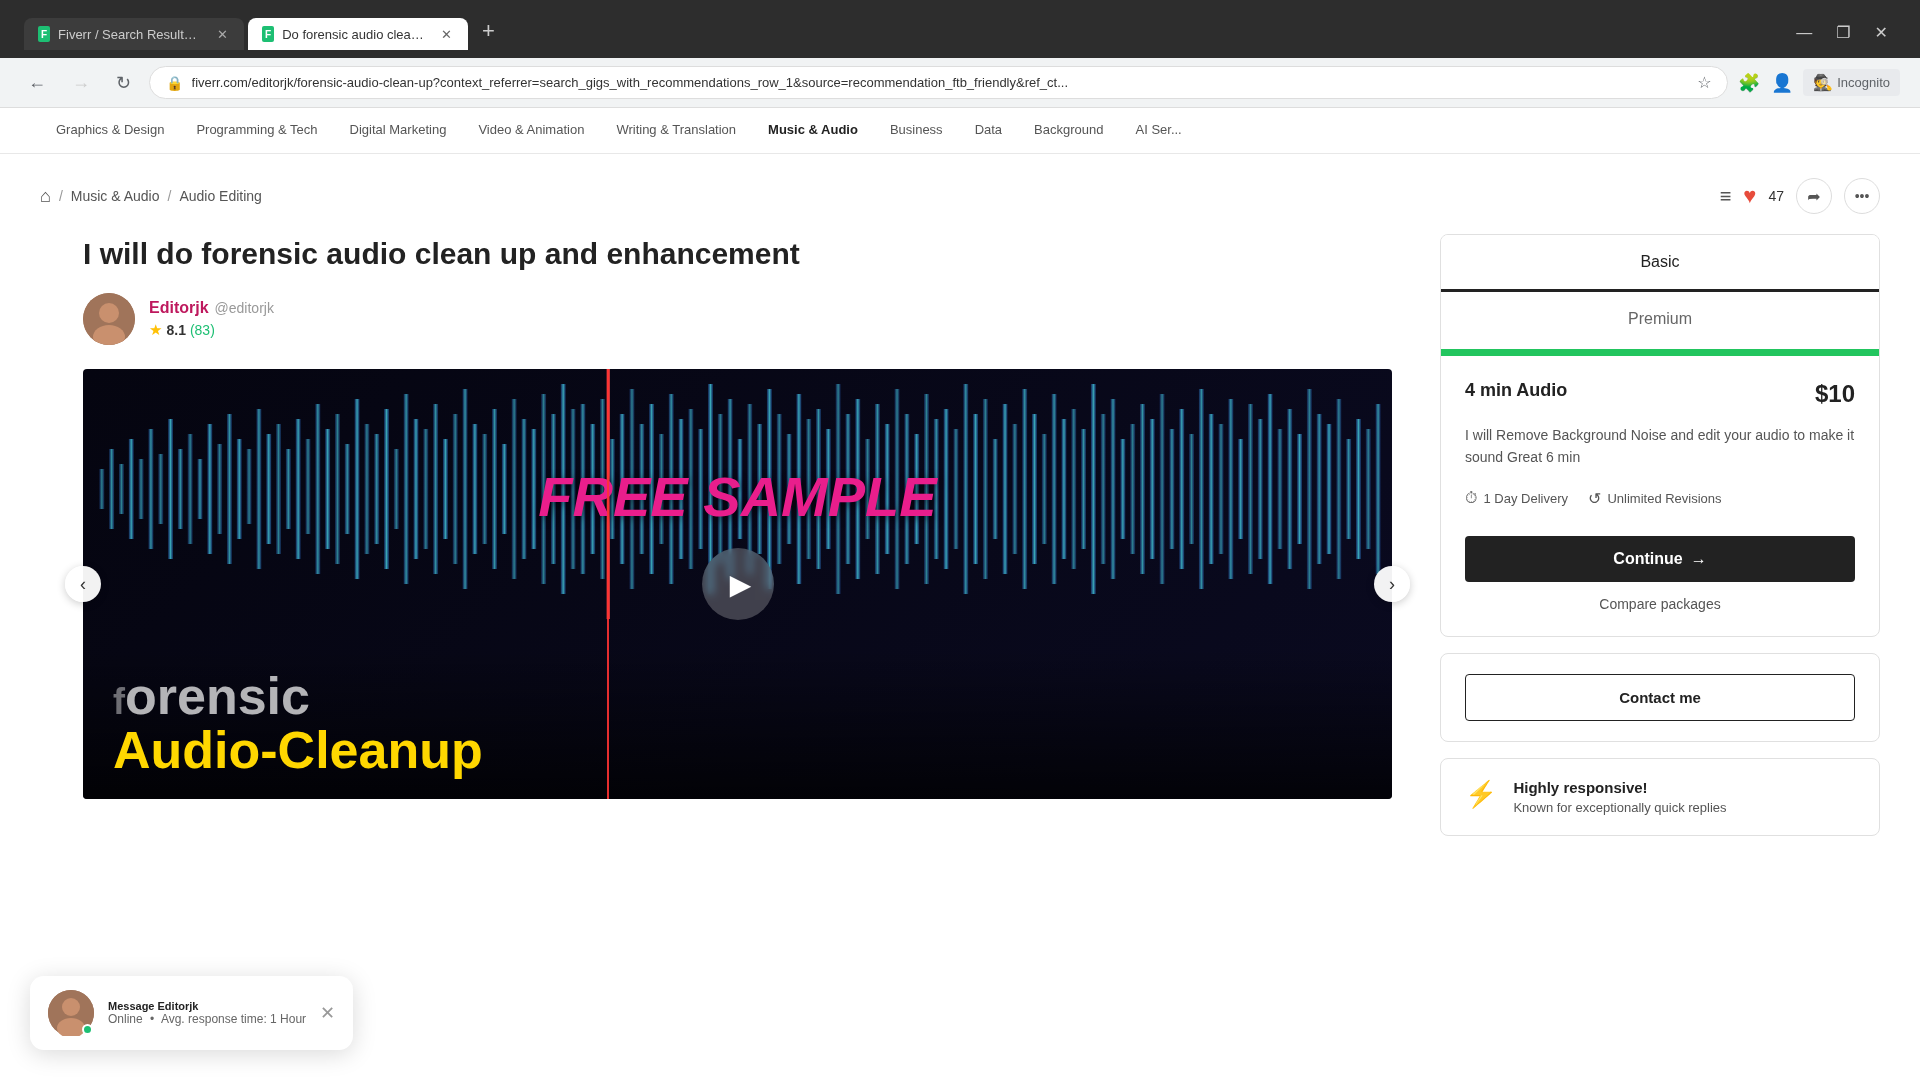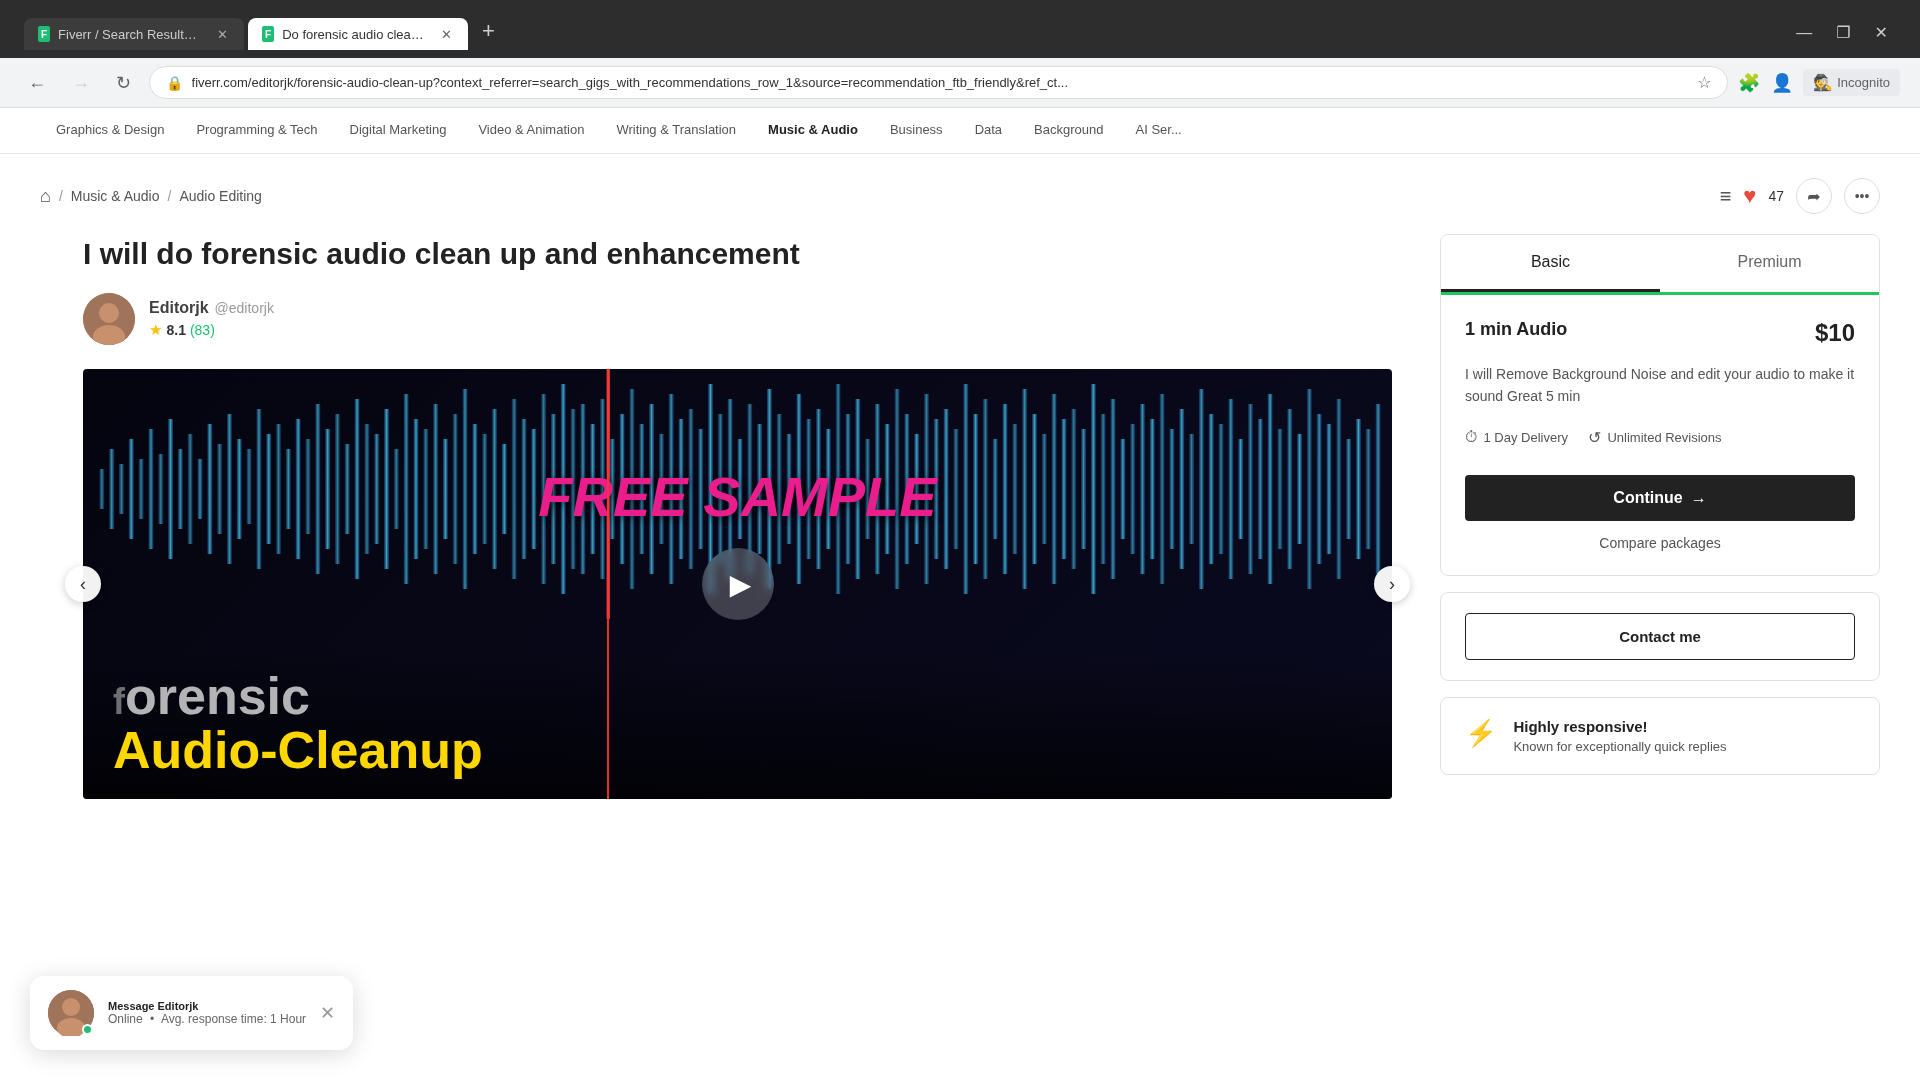--- a/index.html
+++ b/index.html
@@ -160,21 +160,21 @@
       <div class="seller-info" style="display:flex;align-items:center;gap:14px;margin-bottom:24px;">
         <div class="seller-avatar" style="width:52px;height:52px;border-radius:50%;background:#a0745a;overflow:hidden;cursor:pointer;display:flex;align-items:center;justify-content:center;">
           <svg width="52" height="52" viewBox="0 0 52 52">
             <circle cx="26" cy="26" r="26" fill="#a0745a"></circle>
             <circle cx="26" cy="20" r="10" fill="#c9906e"></circle>
             <ellipse cx="26" cy="44" rx="16" ry="12" fill="#c9906e"></ellipse>
           </svg>
         </div>
         <div>
           <div style="display:flex;align-items:center;gap:6px;">
-            <span style="font-size:16px;font-weight:600;color:#404040;cursor:pointer;">Editorjk</span>
+            <span style="font-size:16px;font-weight:600;color:#be185d;cursor:pointer;">Editorjk</span>
             <span style="color:#999;font-size:14px;">@editorjk</span>
           </div>
           <div class="seller-rating" style="display:flex;align-items:center;gap:4px;margin-top:4px;">
             <span style="color:#ffc107;font-size:15px;">★</span>
             <span style="font-weight:700;color:#333;font-size:14px;">8.1</span>
             <span style="color:#1dbf73;font-size:14px;cursor:pointer;">(83)</span>
           </div>
         </div>
       </div>
 
@@ -347,33 +347,33 @@
 
         <button class="gallery-nav next" style="position:absolute;right:-18px;top:50%;transform:translateY(-50%);background:rgba(255,255,255,0.95);border:none;cursor:pointer;width:36px;height:36px;border-radius:50%;display:flex;align-items:center;justify-content:center;font-size:18px;color:#333;z-index:10;box-shadow:0 2px 8px rgba(0,0,0,0.2);">›</button>
       </div>
 
     </div>
 
     <div class="right-col" style="width:440px;flex-shrink:0;">
 
       <div class="pricing-card" style="border:1px solid #e0e0e0;border-radius:8px;overflow:hidden;">
 
-        <div class="pricing-tabs" style="display:flex;border-bottom:3px solid #22c55e;">
+        <div class="pricing-tabs" style="display:flex;border-bottom:7px solid #22c55e;flex-direction:column;">
           <button class="pricing-tab active" style="flex:1;padding:18px;text-align:center;font-size:16px;font-weight:500;cursor:pointer;color:#222;background:#fff;border:none;border-bottom:3px solid #222;outline:none;">Basic</button>
           <button class="pricing-tab" style="flex:1;padding:18px;text-align:center;font-size:16px;font-weight:400;cursor:pointer;color:#666;background:#fff;border:none;border-bottom:3px solid transparent;outline:none;">Premium</button>
         </div>
 
         <div class="pricing-body" style="padding:24px;">
 
           <div style="display:flex;justify-content:space-between;align-items:flex-start;margin-bottom:16px;">
-            <span style="font-size:18px;font-weight:600;color:#222;">1 min Audio</span>
+            <span style="font-size:18px;font-weight:600;color:#222;">4 min Audio</span>
             <span style="font-size:24px;font-weight:700;color:#222;">$10</span>
           </div>
 
-          <p style="font-size:14px;color:#555;line-height:1.6;margin-bottom:20px;">I will Remove Background Noise and edit your audio to make it sound Great 5 min</p>
+          <p style="font-size:14px;color:#555;line-height:1.6;margin-bottom:20px;">I will Remove Background Noise and edit your audio to make it sound Great 6 min</p>
 
           <div class="pricing-meta" style="display:flex;gap:20px;margin-bottom:28px;">
             <div style="display:flex;align-items:center;gap:6px;font-size:13px;color:#555;">
               <span style="font-size:16px;">⏱</span>
               <span>1 Day Delivery</span>
             </div>
             <div style="display:flex;align-items:center;gap:6px;font-size:13px;color:#555;">
               <span style="font-size:16px;">↺</span>
               <span>Unlimited Revisions</span>
             </div>

